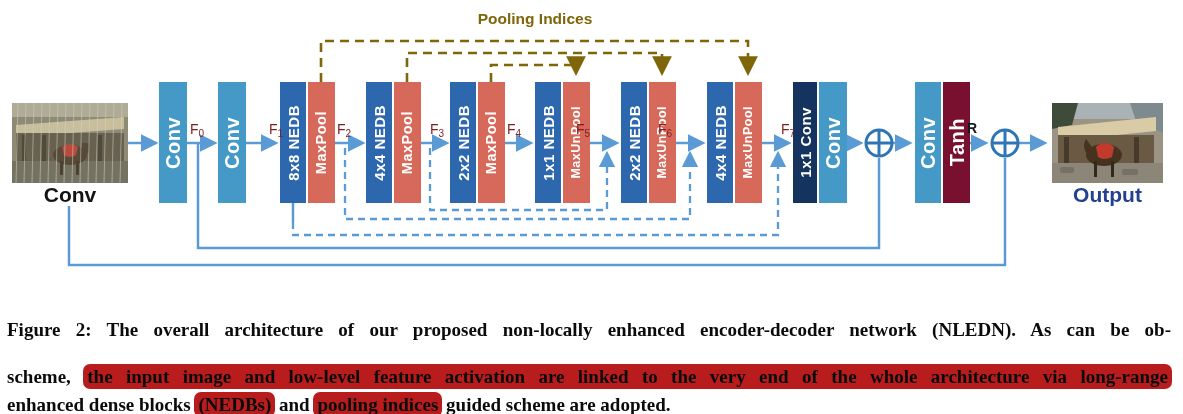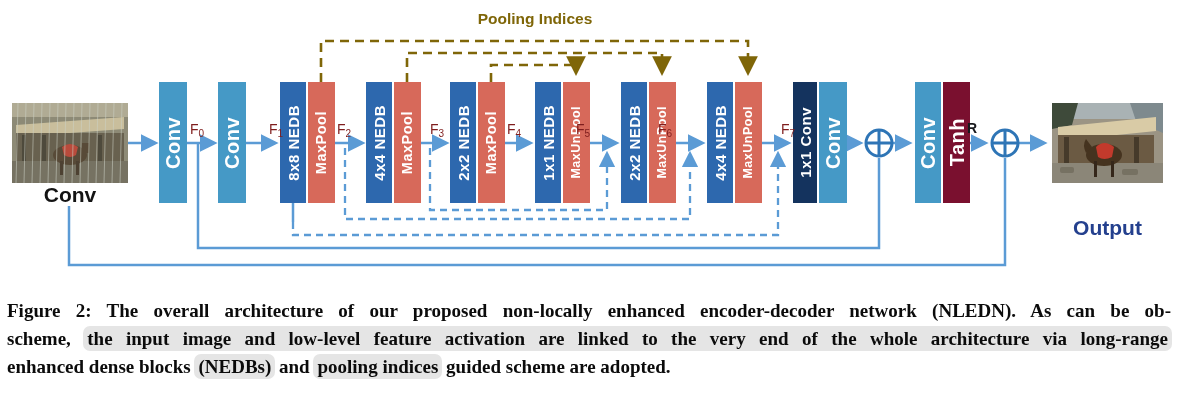--- a/index.html
+++ b/index.html
@@ -20,28 +20,28 @@
   .fs20{font-size:20px}.fs15{font-size:15px}.fs14{font-size:14.5px}.fs12{font-size:12.5px}
   .poolidx{position:absolute;left:460px;top:10px;width:150px;text-align:center;
            color:#7F6608;font-weight:bold;font-size:15.5px;}
   .flabel{position:absolute;top:121px;transform:translateX(-50%);color:#7f1d1d;
           font-weight:normal;font-size:14px;}
   .fsub{font-size:10px;vertical-align:-3px;}
   .rlabel{position:absolute;left:967px;top:120px;color:#17181c;font-weight:bold;font-size:14px;}
   .photo{position:absolute;top:103px;border:0;}
   .photo-label{position:absolute;top:183px;text-align:center;font-weight:bold;font-size:21px;}
   .in-label{left:12px;width:116px;color:#131313;}
-  .out-label{left:1052px;width:111px;color:#24408E;margin-top:33px;}
+  .out-label{left:1052px;width:111px;color:#24408E;}
   
   .caption{position:absolute;left:7px;top:297px;width:1164px;
            font-family:"Liberation Serif",serif;font-weight:bold;font-size:19px;
            color:#0b0b0b;line-height:28px;}
   .cap-line{width:100%;}
-  .jline{text-align:justify;text-align-last:justify;}
-  .hl{background:#e5e5e5;border-radius:7px;padding:2px 4px;margin:0 -1px;
+  .jline{text-align:justify;text-align-last:justify;margin-top:19px;}
+  .hl{background:#b91c1c;border-radius:7px;padding:2px 4px;margin:0 -1px;
       box-decoration-break:clone;-webkit-box-decoration-break:clone;}
 </style>
 </head>
 <body>
 
 <div class="page">
 
   <svg class="wires" viewBox="0 0 1183 296">
     <defs>
       <marker id="mb" viewBox="0 0 10 10" refX="8" refY="5" markerWidth="7.2" markerHeight="7.2" orient="auto-start-reverse">

